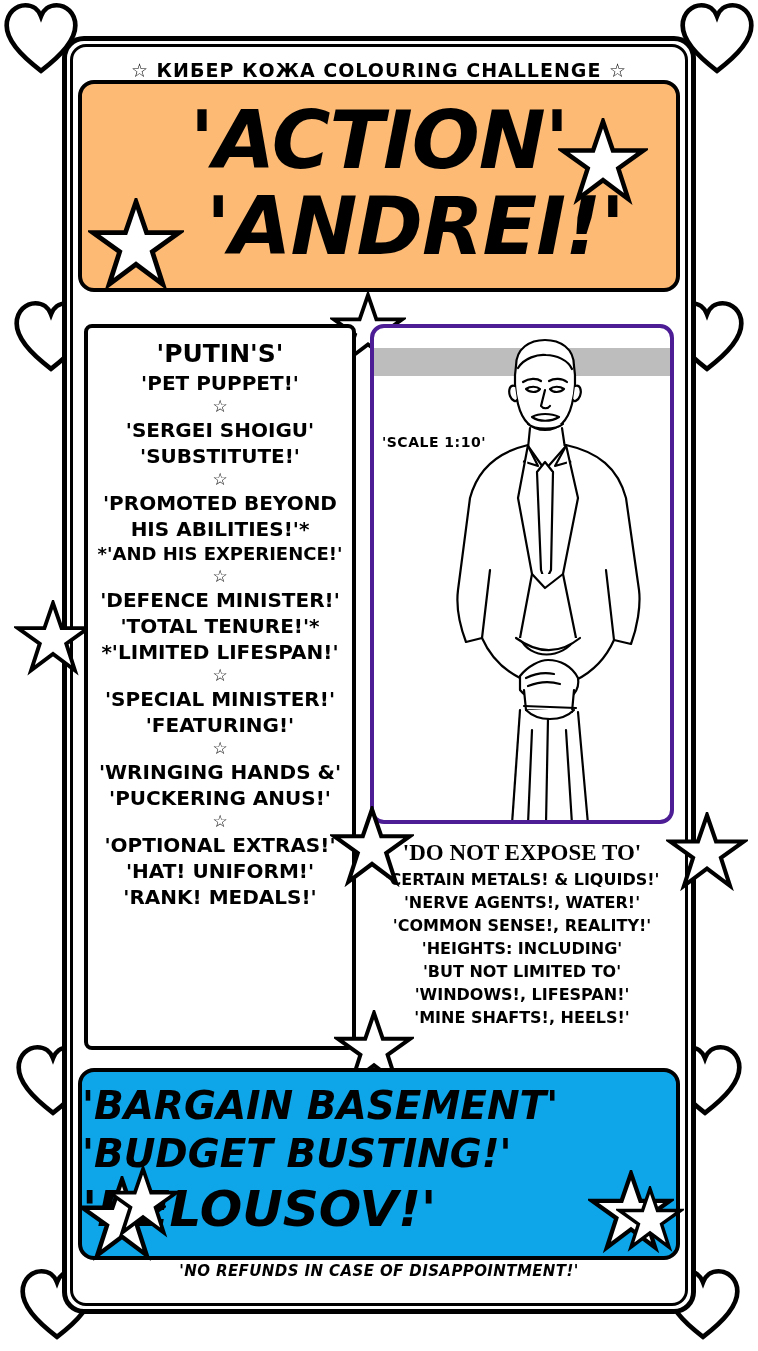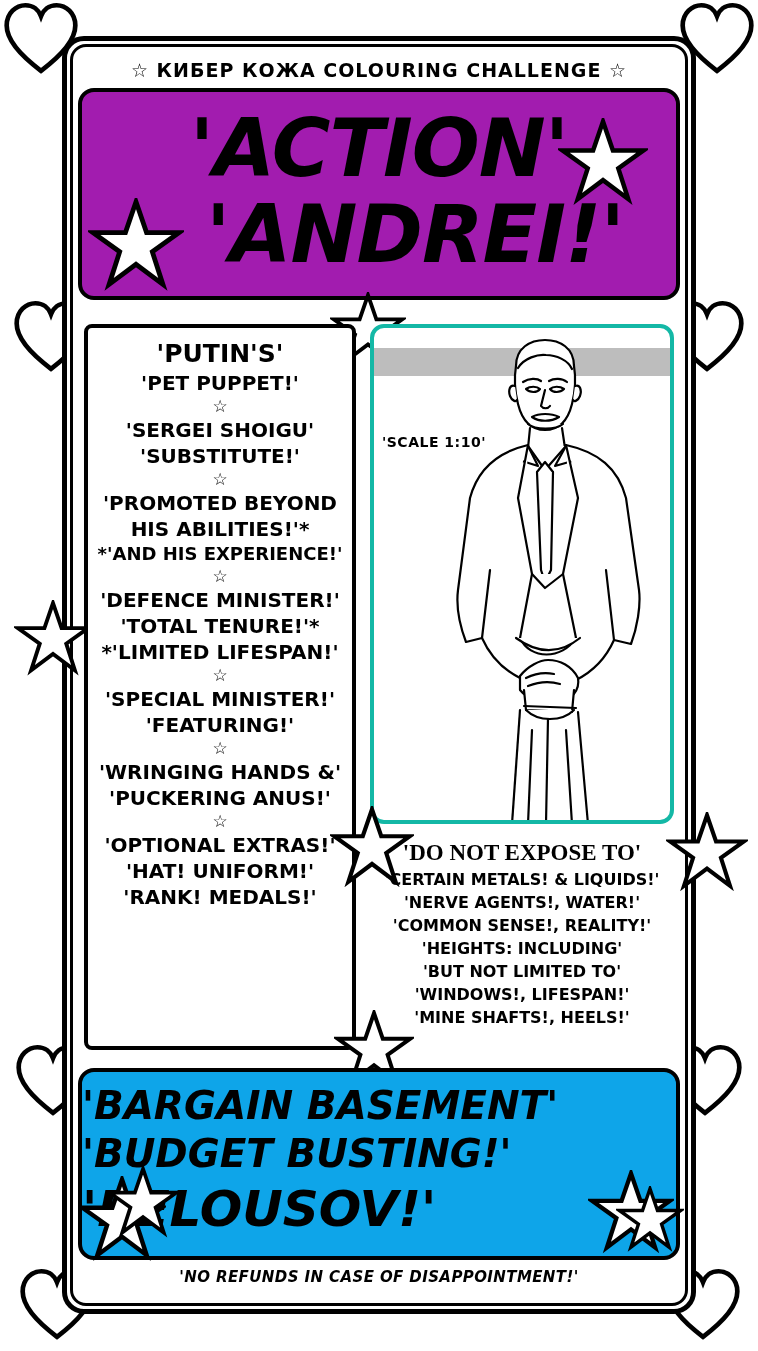--- a/index.html
+++ b/index.html
@@ -69,27 +69,27 @@
     font-weight: bold;
     font-size: 19px;
     letter-spacing: 1px;
     white-space: nowrap;
   }
 
   
   .title-box {
     position: absolute;
     left: 78px;
-    top: 88px;
+    top: 80px;
     width: 602px;
     height: 212px;
     border: 4px solid #000;
     border-radius: 16px;
     box-sizing: border-box;
-    background: #a21caf;
+    background: #fdba74;
     overflow: visible;
   }
   .title-line1 {
     position: absolute;
     left: 0;
     top: 14px;
     width: 100%;
     text-align: center;
     font-family: "DejaVu Sans", sans-serif;
     font-weight: bold;
@@ -154,21 +154,21 @@
     font-weight: bold;
   }
 
   
   .img-panel {
     position: absolute;
     left: 292px;
     top: 6px;
     width: 304px;
     height: 500px;
-    border: 4px solid #14b8a6;
+    border: 4px solid #4c1d95;
     border-radius: 14px;
     box-sizing: border-box;
     background: #fff;
     overflow: hidden;
   }
   .img-grey-bar {
     position: absolute;
     left: 0;
     top: 20px;
     width: 100%;
@@ -264,21 +264,20 @@
     left: 78px;
     top: 1262px;
     width: 602px;
     text-align: center;
     font-family: "DejaVu Sans", sans-serif;
     font-weight: bold;
     font-style: italic;
     font-size: 15px;
     letter-spacing: 0.4px;
     white-space: nowrap;
-    margin-top: 6px;
   }
 </style>
 </head>
 <body>
 
 <div class="heart" style="left:2px; top:2px;">
   <svg viewBox="0 0 100 92">
       <path d="M50 88 C18 64 6 46 6 30 C6 14 18 4 30 4 C40 4 47 10 50 18 C53 10 60 4 70 4 C82 4 94 14 94 30 C94 46 82 64 50 88 Z" fill="#fff" stroke="#000" stroke-width="6"></path>
     </svg>
 </div>

